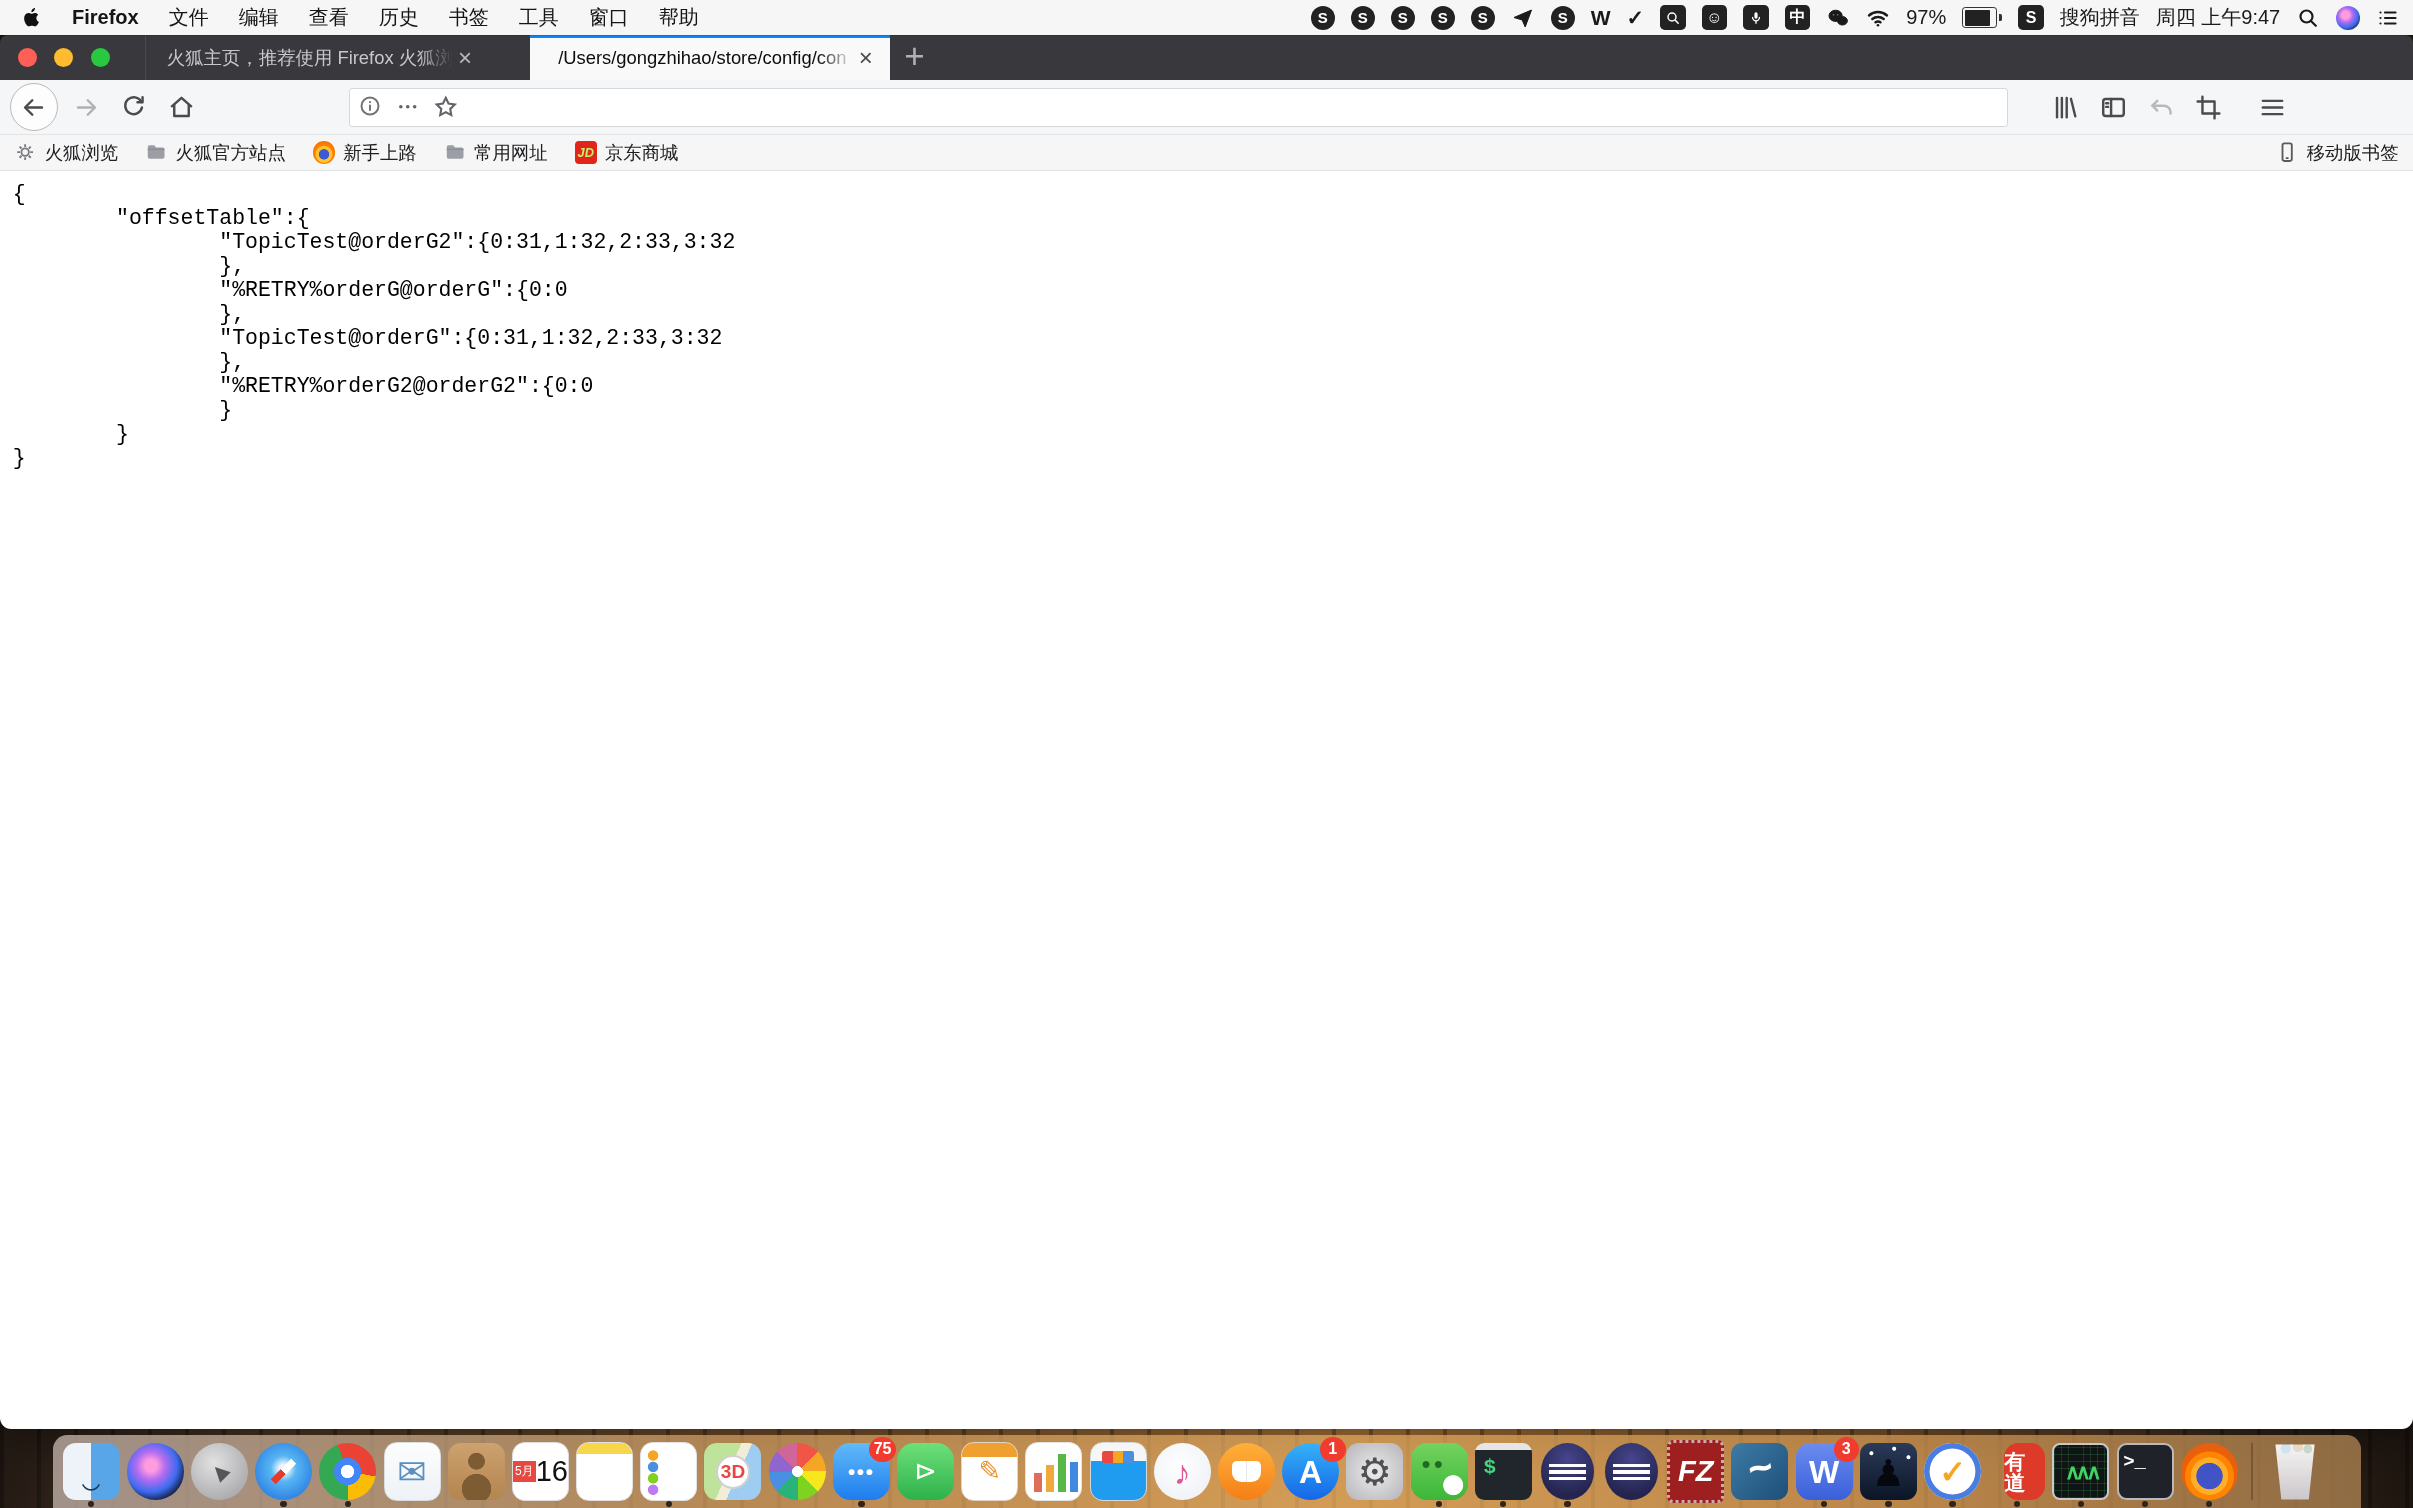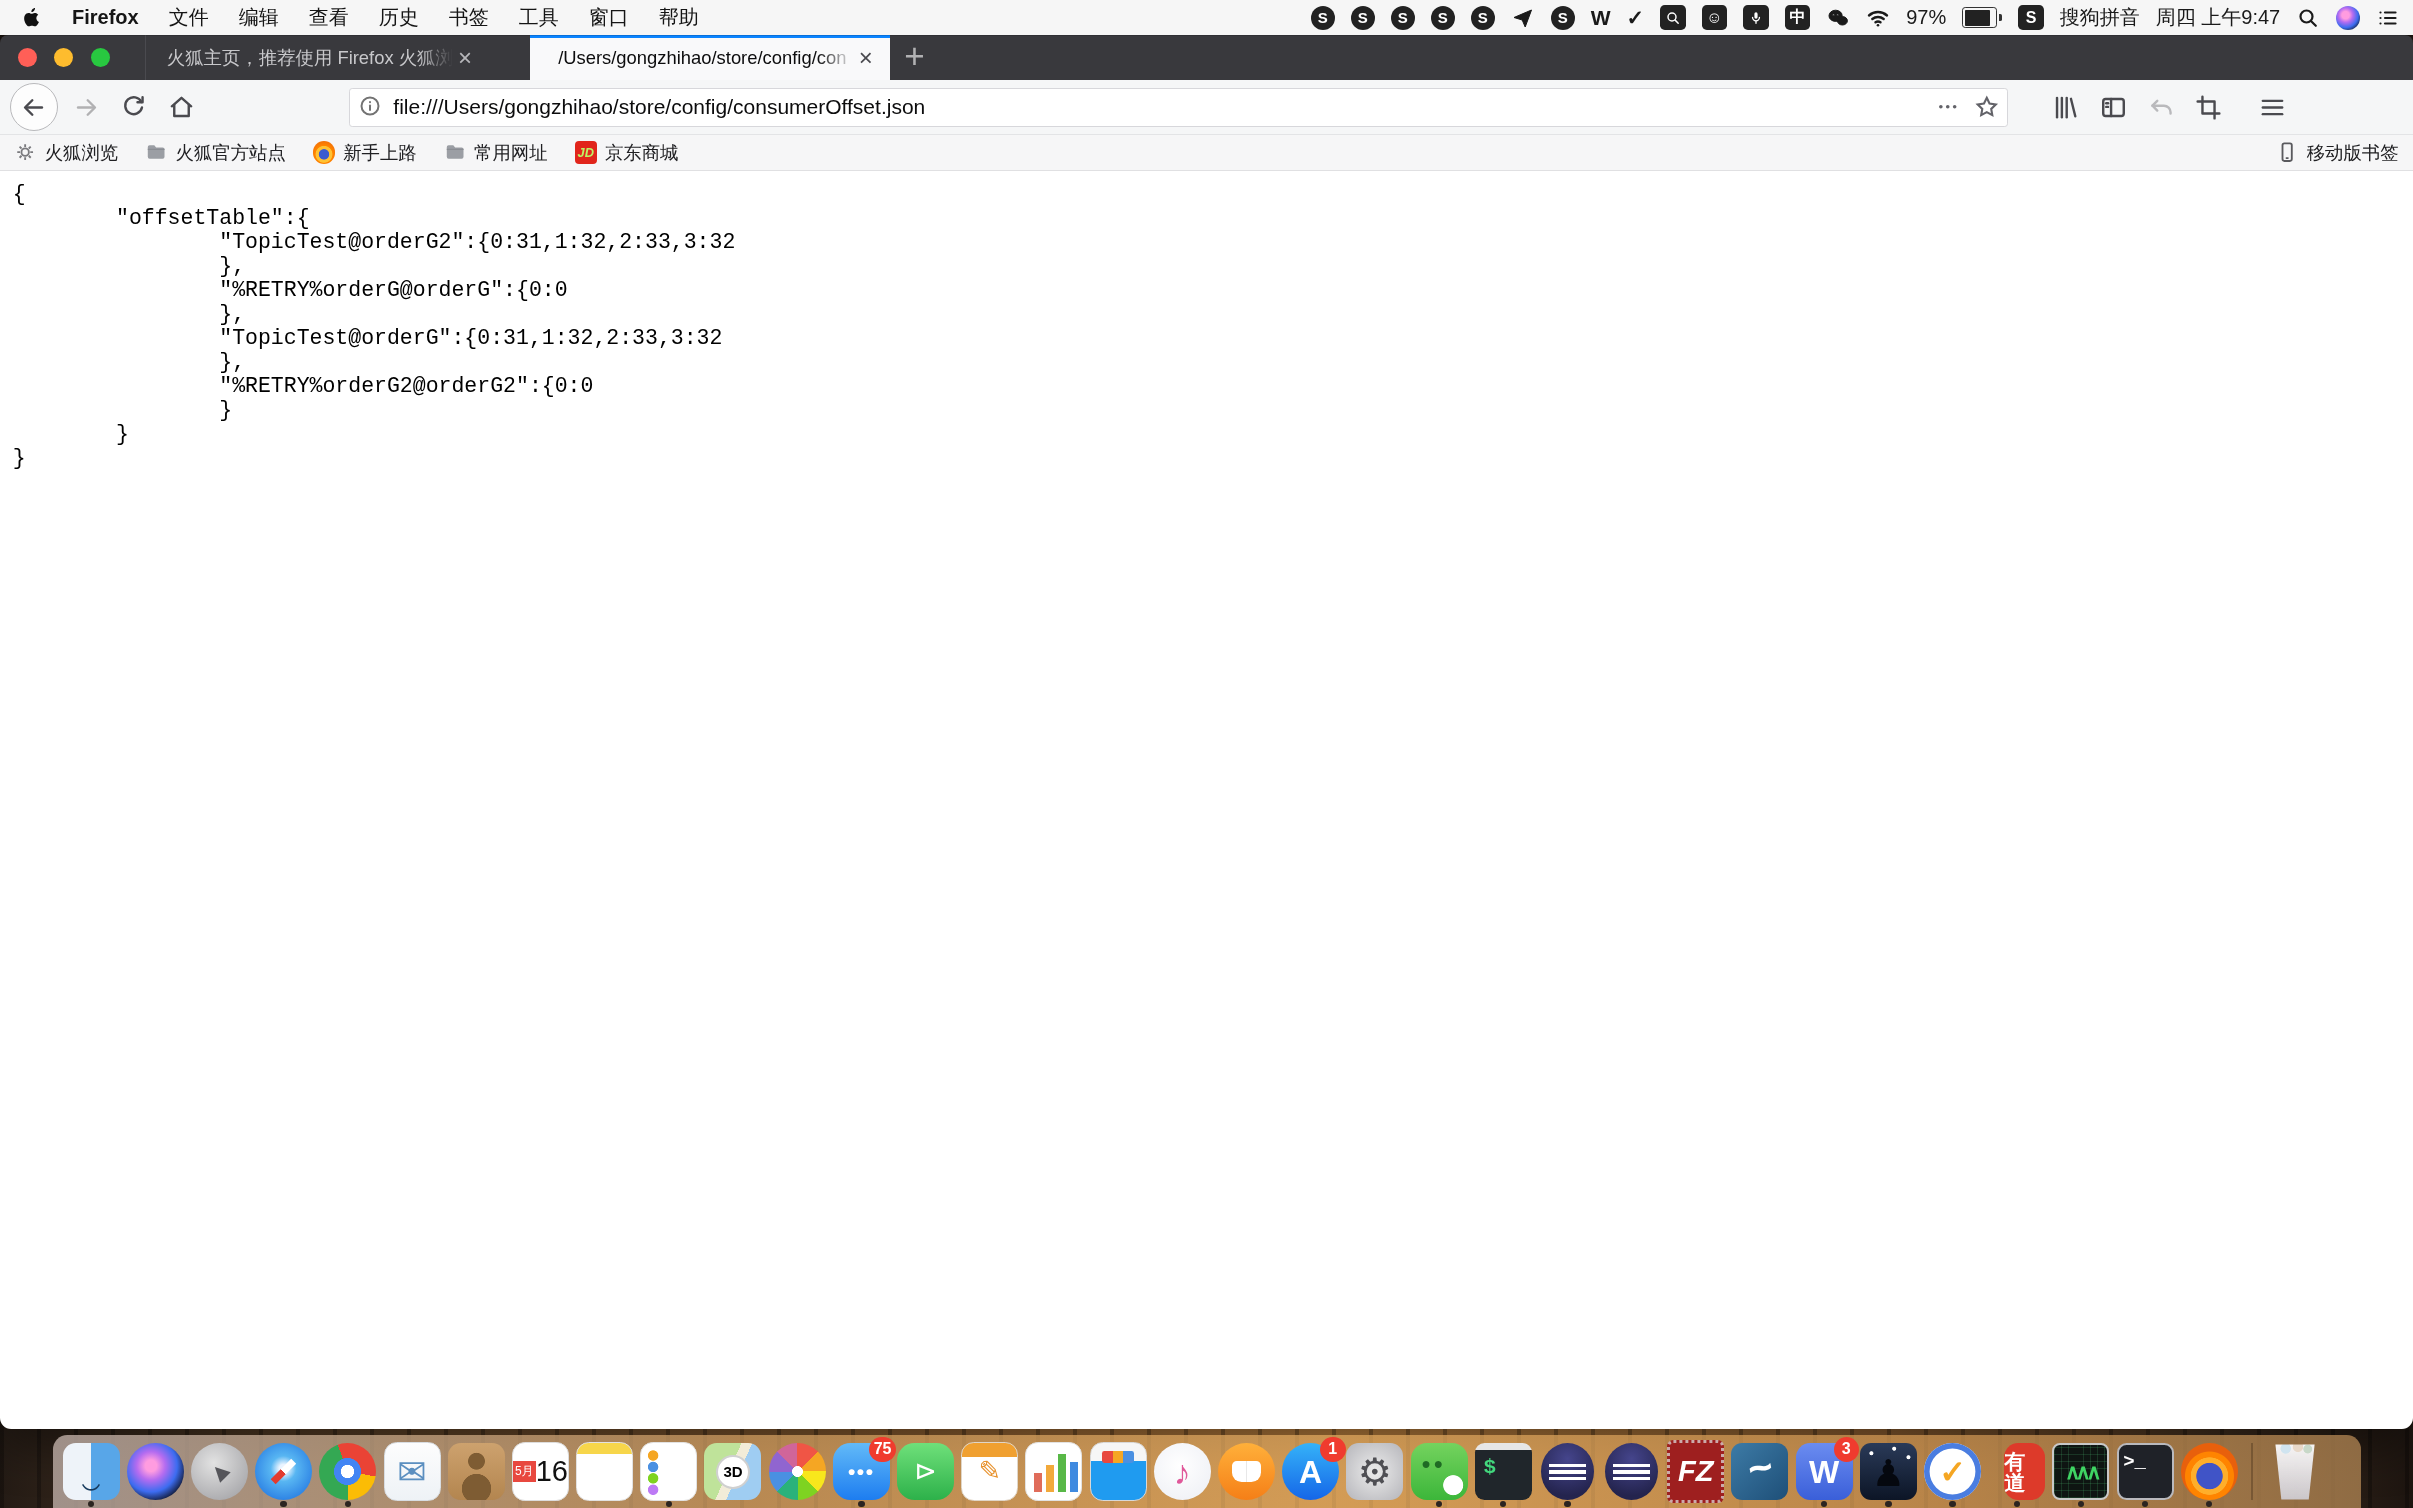--- a/index.html
+++ b/index.html
@@ -118,21 +118,21 @@
   .cal-m{background:#e8483f;color:#fff;font-size:12px;width:100%;text-align:center;padding:2.4px 0;}
   .cal-d{color:#111;font-size:29px;flex:1;display:flex;align-items:center;}
   .dk-notes .ic{background:linear-gradient(#f7d64a 0 20%,#fff 20%);border:0.8px solid #e2e2e2;}
   .dk-reminders .ic{background:
     radial-gradient(circle at 22% 22%,#f5a623 0 4.8px,rgba(0,0,0,0) 5.6px),
     radial-gradient(circle at 22% 42%,#4a90e2 0 4.8px,rgba(0,0,0,0) 5.6px),
     radial-gradient(circle at 22% 62%,#7ed321 0 4.8px,rgba(0,0,0,0) 5.6px),
     radial-gradient(circle at 22% 82%,#bd7af5 0 4.8px,rgba(0,0,0,0) 5.6px),#fff;border:0.8px solid #e2e2e2;}
   .dk-maps .ic{background:linear-gradient(115deg,#bfe39a 0 45%,#f2ecd8 45% 58%,#9fcdf2 58%);}
   .dk-maps .g{width:30px;height:30px;border-radius:50%;background:#fff;border:2.4px solid #d0d0d0;
-    color:#000000;font-size:15px;font-weight:bold;display:flex;align-items:center;justify-content:center;}
+    color:#ef4444;font-size:19px;font-weight:bold;display:flex;align-items:center;justify-content:center;}
   .dk-photos .ic{background:
     radial-gradient(circle,#fff 0 13%,rgba(0,0,0,0) 14%),
     conic-gradient(#f05545 0 45deg,#f5a623 45deg 90deg,#f8e71c 90deg 135deg,#7ed321 135deg 180deg,#2ab27b 180deg 225deg,#4a90e2 225deg 270deg,#9065d0 270deg 315deg,#d0659a 315deg 360deg);
     border-radius:50%;}
   .dk-messages .ic{border-radius:17.6px;background:linear-gradient(#62baf8,#1d7df0);}
   .dk-messages .g{color:#fff;font-size:21px;letter-spacing:1.6px;font-weight:bold;}
   .dk-facetime .ic{border-radius:17.6px;background:linear-gradient(#6fe07a,#2db14a);}
   .dk-facetime .g{color:#fff;font-size:27px;}
   .dk-pages .ic{background:linear-gradient(#f0a030 0 24%,#fff 24%);border:0.8px solid #e0d6c8;}
   .dk-pages .g{color:#e8932f;font-size:27px;}
@@ -353,21 +353,20 @@
             <path d="M4 11l8-7 8 7"></path>
             <path d="M6 9.8V19h12V9.8"></path>
           </svg>
         </span>
       <div class="urlbar">
         <span class="info"><svg viewBox="0 0 24 24" fill="none" stroke-width="2" stroke-linecap="round">
               <circle cx="12" cy="12" r="8.5"></circle>
               <path d="M12 8v.3"></path>
               <path d="M12 11.5V16"></path>
             </svg></span>
-        <span class="url-text">file:///Users/gongzhihao/store/config/consumerOffset.json</span>
         <span class="page-actions">
             <svg viewBox="0 0 24 24">
               <circle cx="5.5" cy="12" r="1.7" fill="#636369" stroke="none"></circle>
               <circle cx="12" cy="12" r="1.7" fill="#636369" stroke="none"></circle>
               <circle cx="18.5" cy="12" r="1.7" fill="#636369" stroke="none"></circle>
             </svg>
           </span>
         <span class="star">
             <svg viewBox="0 0 24 24">
               <path d="M12 3.6l2.6 5.3 5.9.9-4.3 4.2 1 5.9-5.2-2.8-5.2 2.8 1-5.9-4.3-4.2 5.9-.9z"></path>

